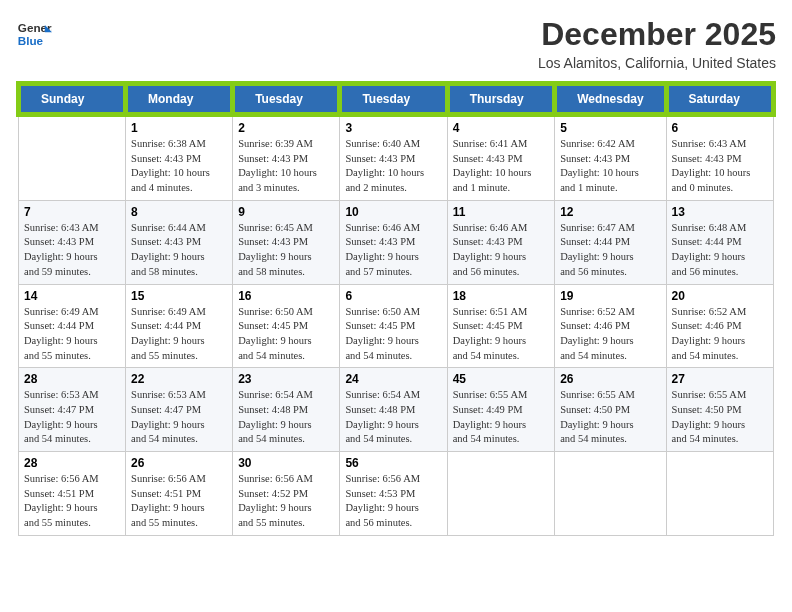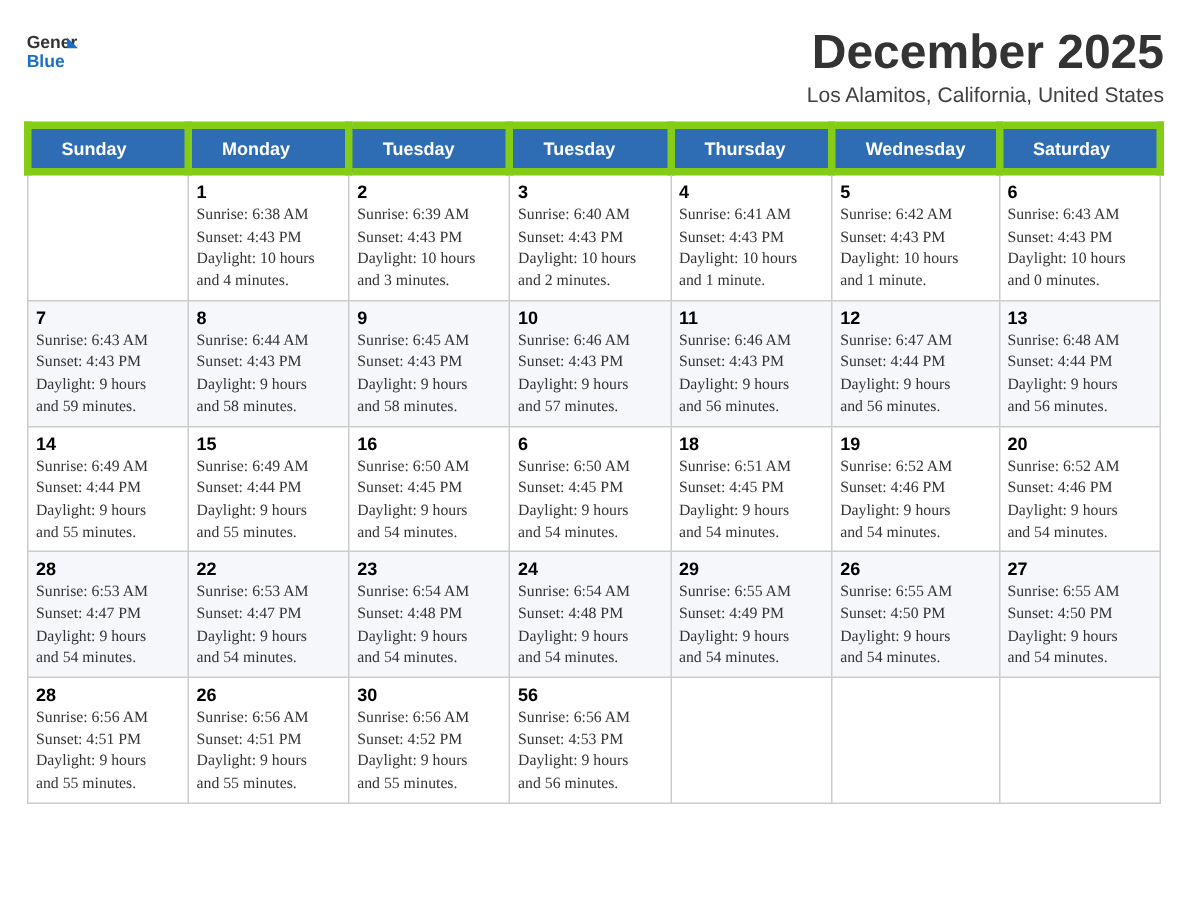--- a/index.html
+++ b/index.html
@@ -208,21 +208,21 @@
         </td>
         <td>
           <span class="day-num">23</span>
           <div class="day-info">Sunrise: 6:54 AM<br>Sunset: 4:48 PM<br>Daylight: 9 hours<br>and 54 minutes.</div>
         </td>
         <td>
           <span class="day-num">24</span>
           <div class="day-info">Sunrise: 6:54 AM<br>Sunset: 4:48 PM<br>Daylight: 9 hours<br>and 54 minutes.</div>
         </td>
         <td>
-          <span class="day-num">29</span>
+          <span class="day-num">45</span>
           <div class="day-info">Sunrise: 6:55 AM<br>Sunset: 4:49 PM<br>Daylight: 9 hours<br>and 54 minutes.</div>
         </td>
         <td>
           <span class="day-num">26</span>
           <div class="day-info">Sunrise: 6:55 AM<br>Sunset: 4:50 PM<br>Daylight: 9 hours<br>and 54 minutes.</div>
         </td>
         <td>
           <span class="day-num">27</span>
           <div class="day-info">Sunrise: 6:55 AM<br>Sunset: 4:50 PM<br>Daylight: 9 hours<br>and 54 minutes.</div>
         </td>

